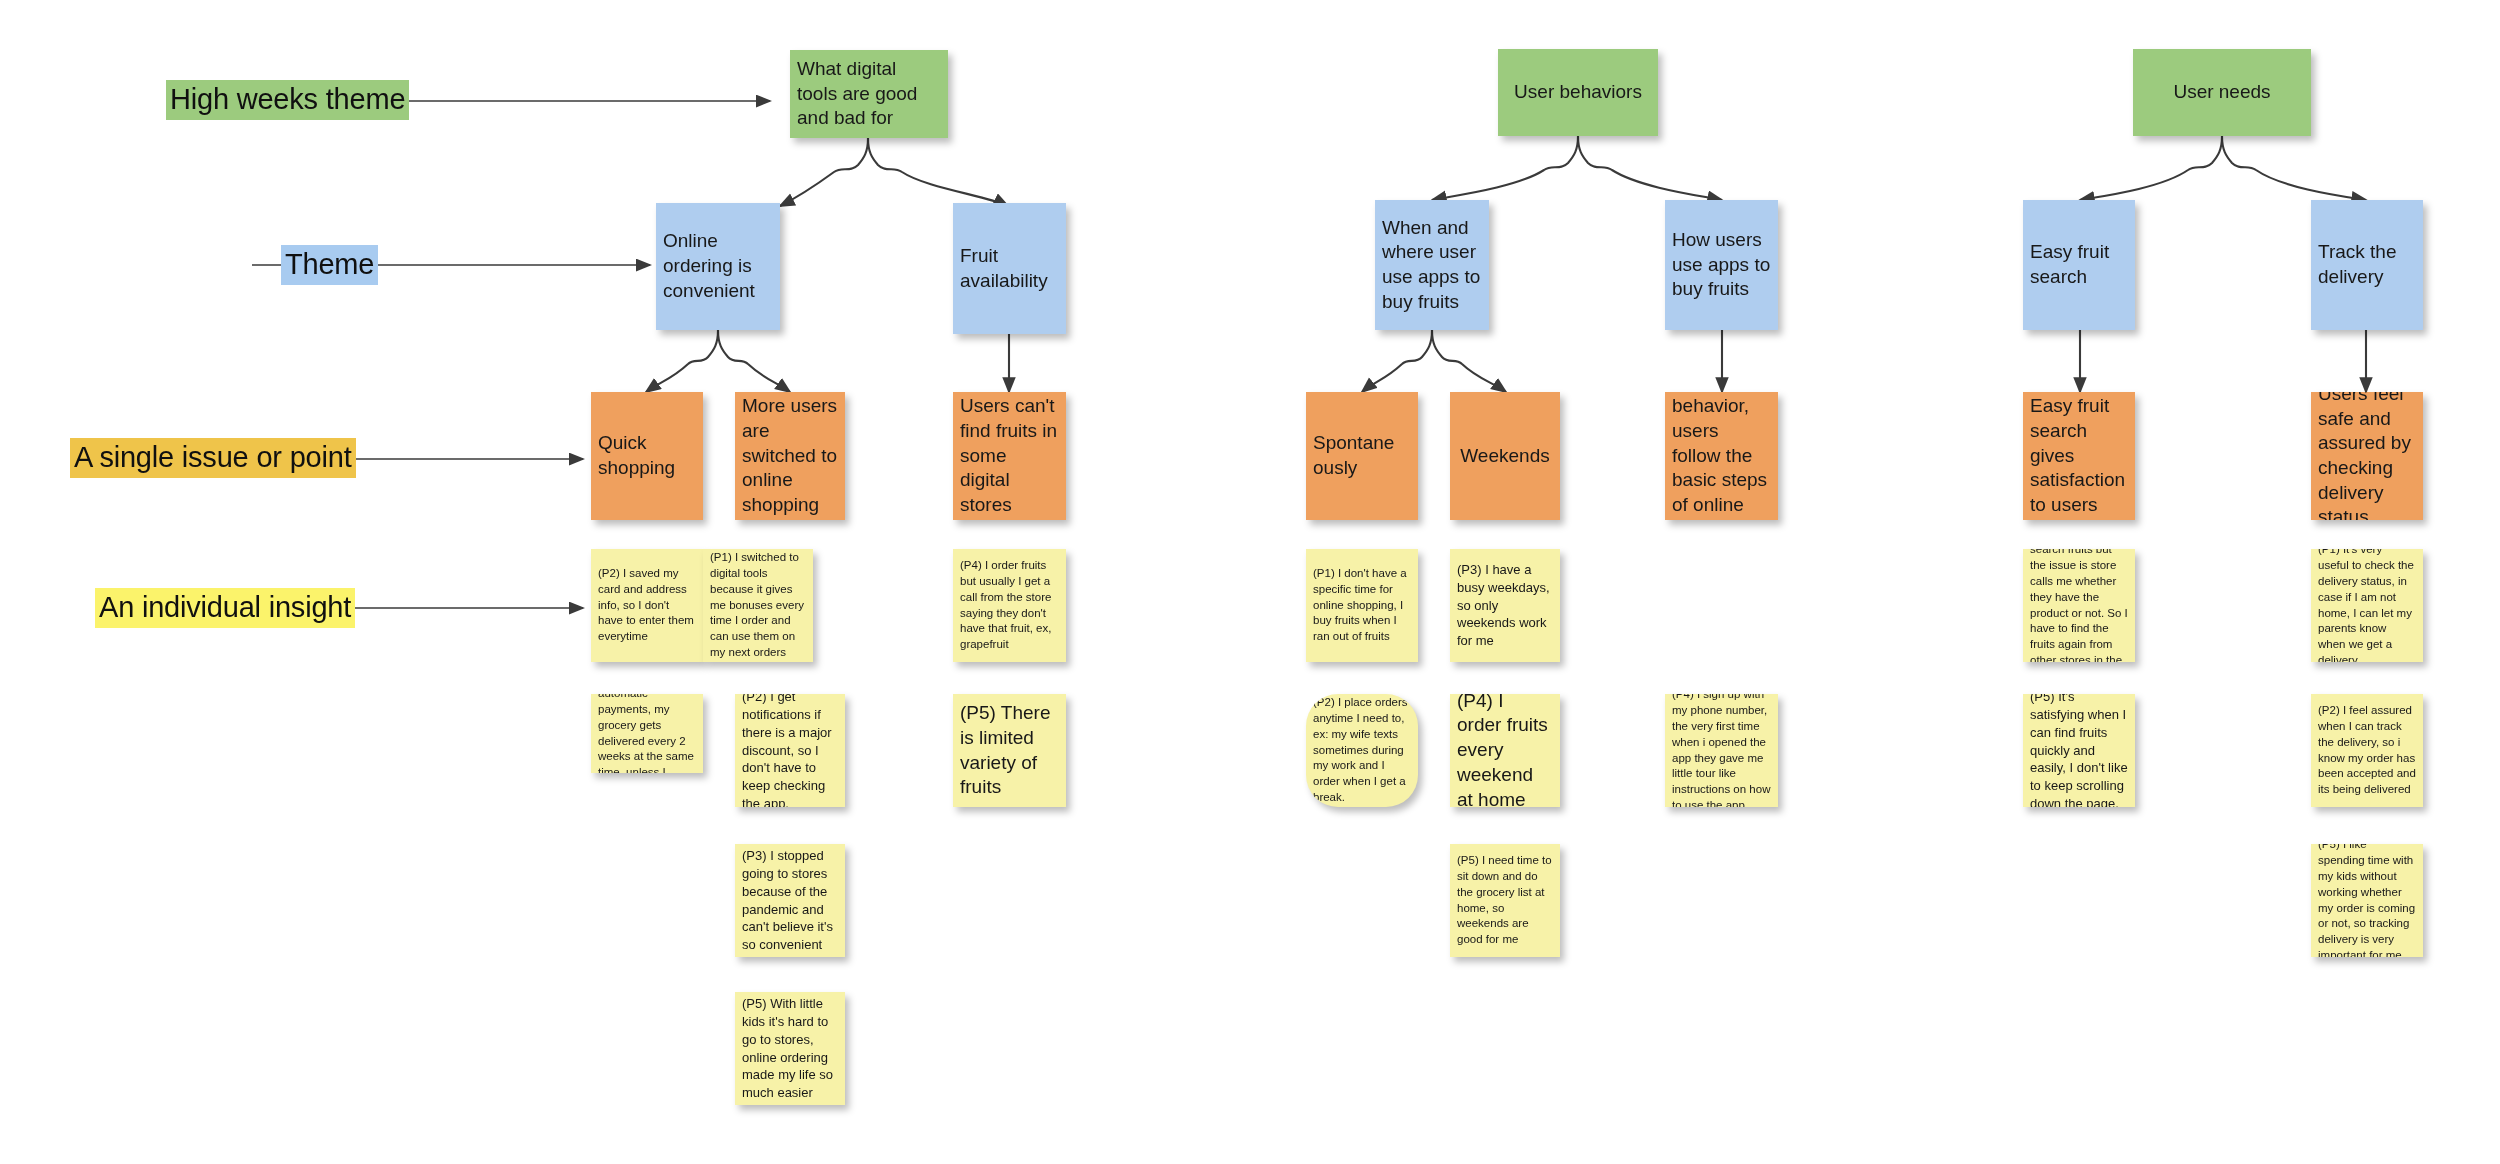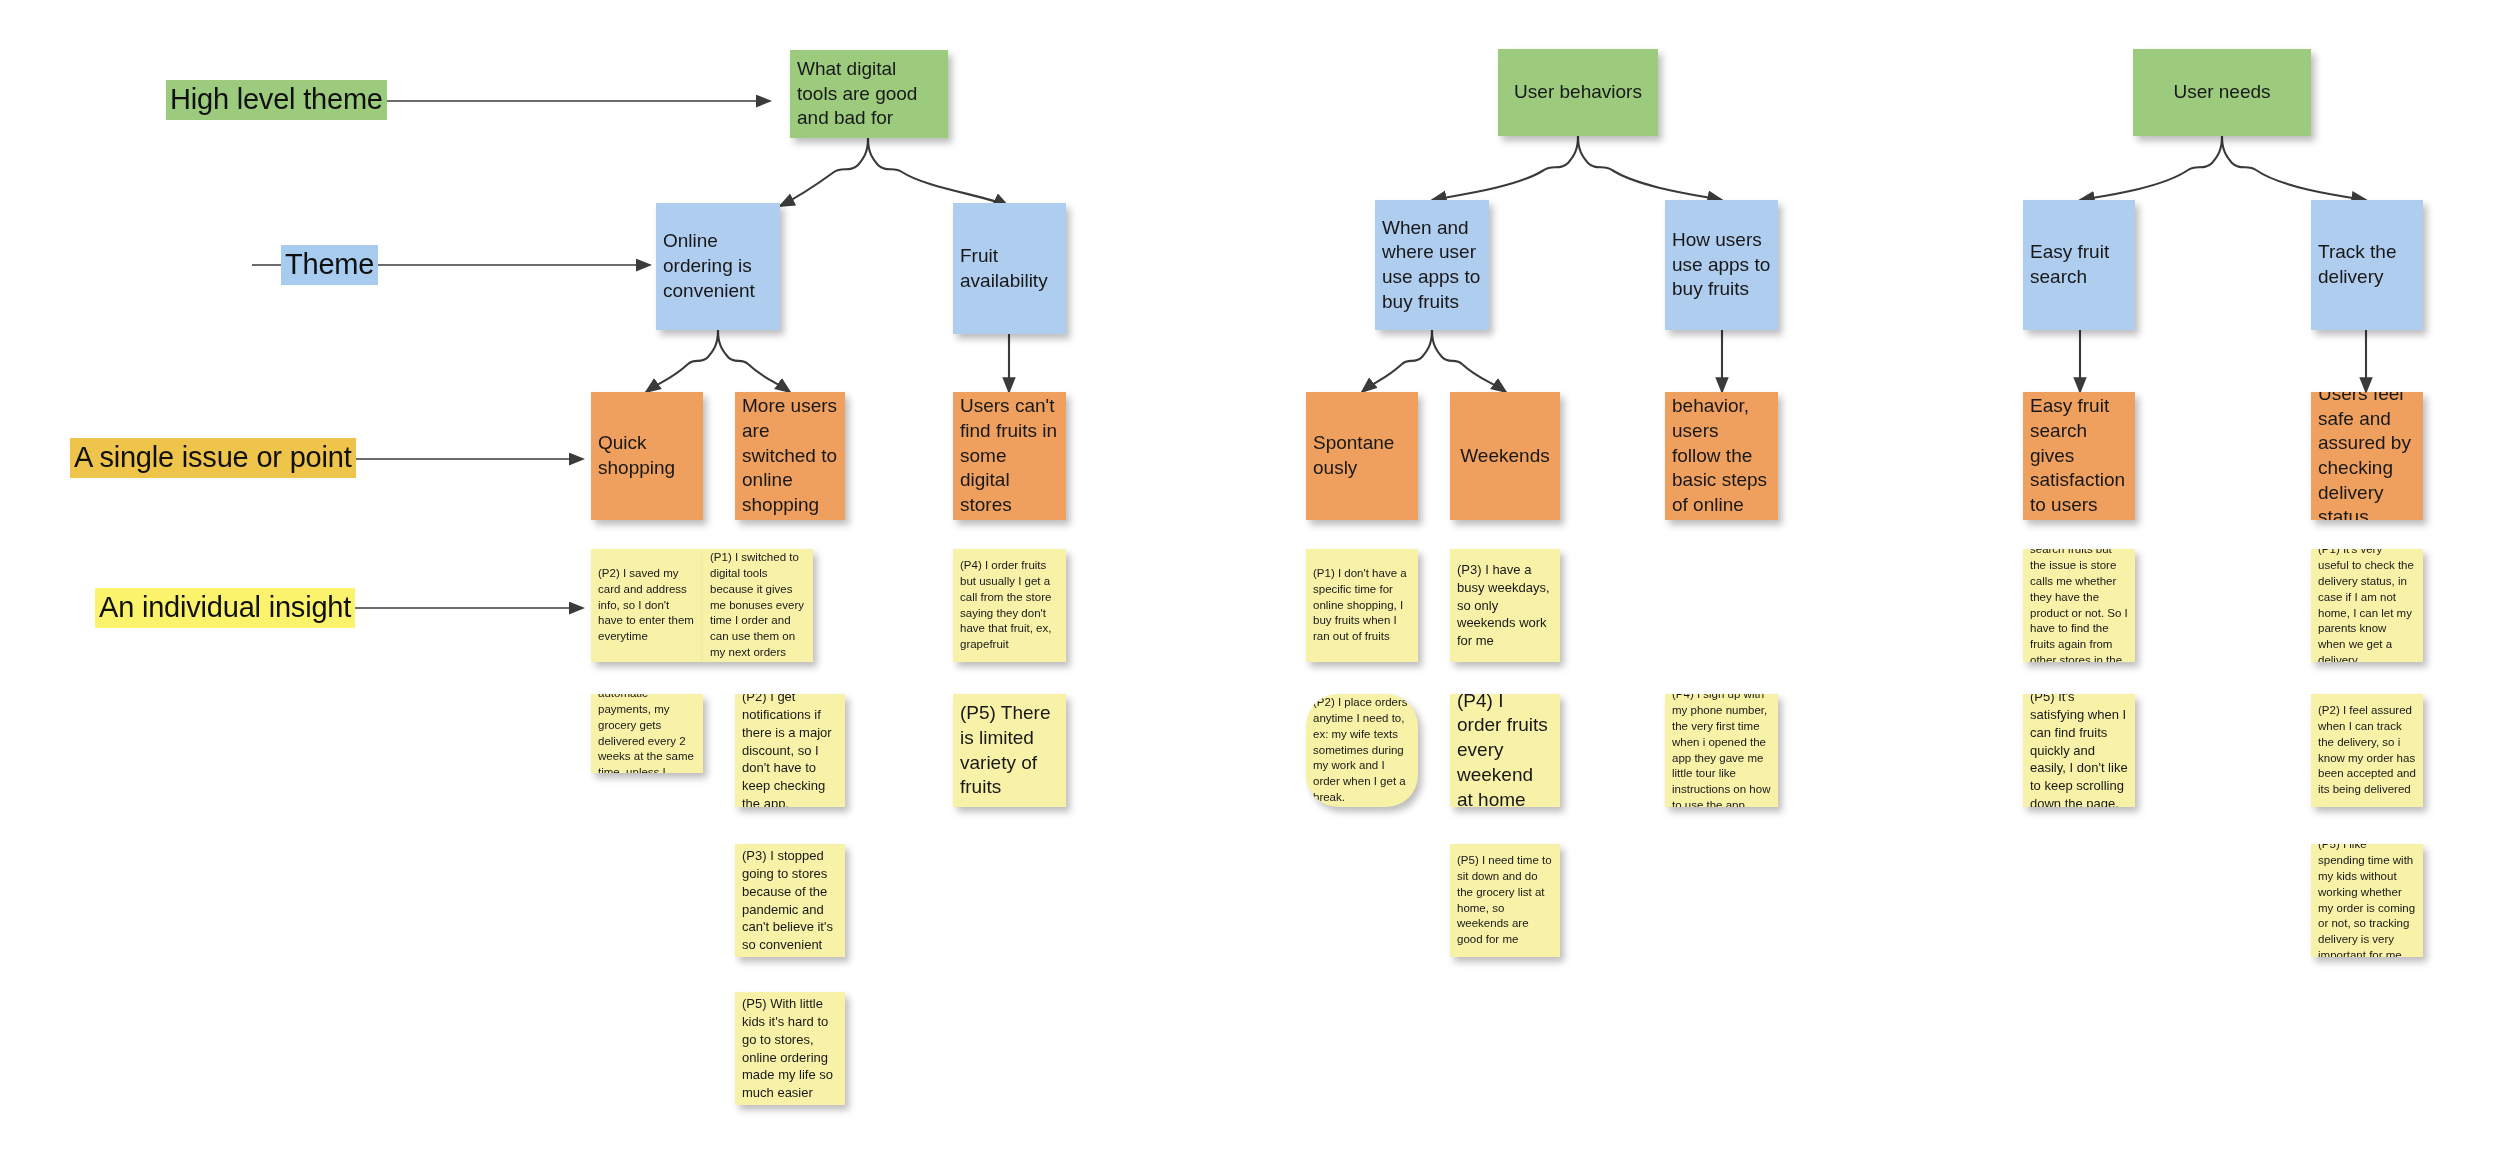--- a/index.html
+++ b/index.html
@@ -118,21 +118,21 @@
       <line x1="1722" y1="330" x2="1722" y2="392" marker-end="url(#arrow)"></line>
 
       <path d="M2222,136 C2222,150 2218,156 2212,163 C2204,171 2196,164 2188,170 C2162,188 2104,196 2080,200" marker-end="url(#arrow)"></path>
       <path d="M2222,136 C2222,150 2226,156 2232,163 C2240,171 2248,164 2256,170 C2282,188 2340,196 2366,200" marker-end="url(#arrow)"></path>
 
       <line x1="2080" y1="330" x2="2080" y2="392" marker-end="url(#arrow)"></line>
       <line x1="2366" y1="330" x2="2366" y2="392" marker-end="url(#arrow)"></line>
     </g>
   </svg>
 
-  <div class="legend-label legend-green" style="left:166px; top:80px;">High level theme</div>
+  <div class="legend-label legend-green" style="left:166px; top:80px;">High weeks theme</div>
   <div class="legend-label legend-blue" style="left:281px; top:245px;">Theme</div>
   <div class="legend-label legend-orange" style="left:70px; top:438px;">A single issue or point</div>
   <div class="legend-label legend-yellow" style="left:95px; top:588px;">An individual insight</div>
 
   <div class="card card-green" style="left:790px; top:50px; width:158px; height:88px;">
     <span>What digital tools are good and bad for</span>
   </div>
 
   <div class="card card-blue" style="left:656px; top:203px; width:124px; height:127px;">
     <span>Online ordering is convenient</span>

